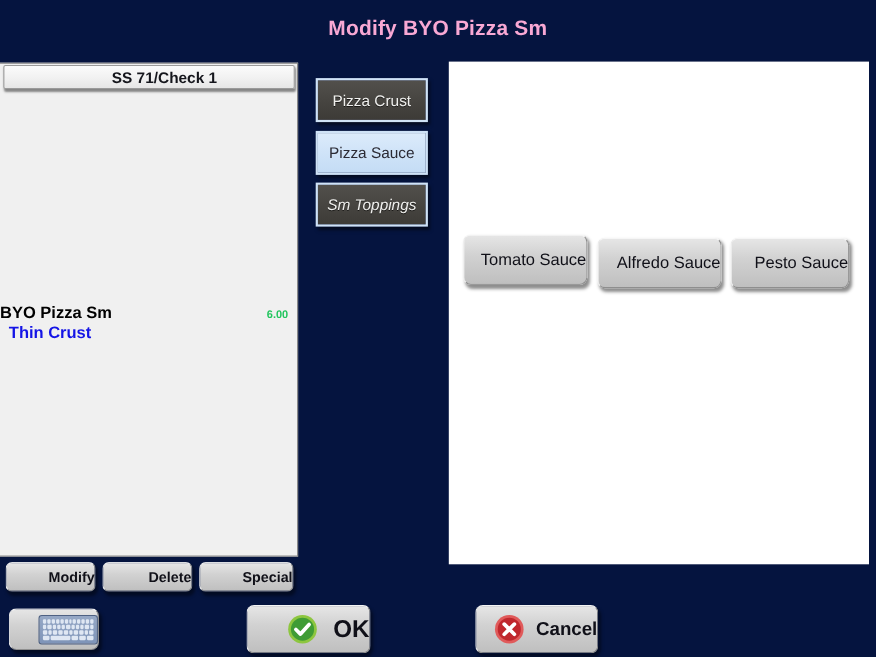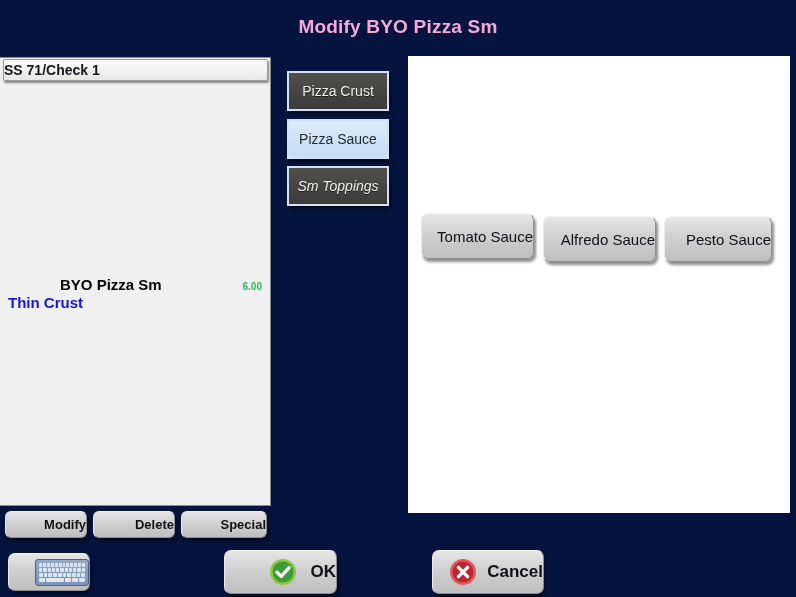--- a/index.html
+++ b/index.html
@@ -47,21 +47,22 @@
     position: absolute;
     left: 3px; top: 59px;
     width: 265px; height: 22px;
     background: linear-gradient(180deg,#fbfbfb 0%,#f1f1f1 55%,#e6e6e6 100%);
     border: 1px solid #9a9a9a;
     border-radius: 2px;
     box-shadow: 1px 2px 2px rgba(0,0,0,0.45);
     box-sizing: border-box;
     display: flex;
     align-items: center;
-    justify-content: flex-start;
+    justify-content: center;
+    padding-left: 28px;
   }
   #order-header-text {
     font-size: 14px;
     font-weight: bold;
     color: #15161c;
   }
   #order-list {
     position: absolute;
     left: 0; top: 85px;
     width: 270px; height: 418px;
@@ -75,23 +76,22 @@
   .order-line-main {
     display: flex;
     justify-content: space-between;
     align-items: baseline;
     padding: 0 8px 0 0;
   }
   .order-item-name {
     font-size: 15px;
     font-weight: bold;
     color: #000000;
-    padding-left: 16px;
+    padding-left: 0px;
     white-space: nowrap;
-    margin-left: 44px;
   }
   .order-item-price {
     font-size: 10px;
     font-weight: bold;
     color: #22c55e;
     white-space: nowrap;
   }
   .order-modifier {
     font-size: 15px;
     font-weight: bold;
@@ -208,21 +208,21 @@
     border-radius: 1px;
   }
   .kbd-key.wide { flex: 3; }
 
   #btn-ok {
     position: absolute;
     left: 224px; top: 550px;
     width: 113px; height: 44px;
     border-radius: 7px;
     gap: 14px;
-    font-size: 17px;
+    font-size: 22px;
     font-weight: bold;
   }
   #btn-cancel {
     position: absolute;
     left: 432px; top: 550px;
     width: 112px; height: 44px;
     border-radius: 7px;
     gap: 10px;
     font-size: 17px;
     font-weight: bold;

